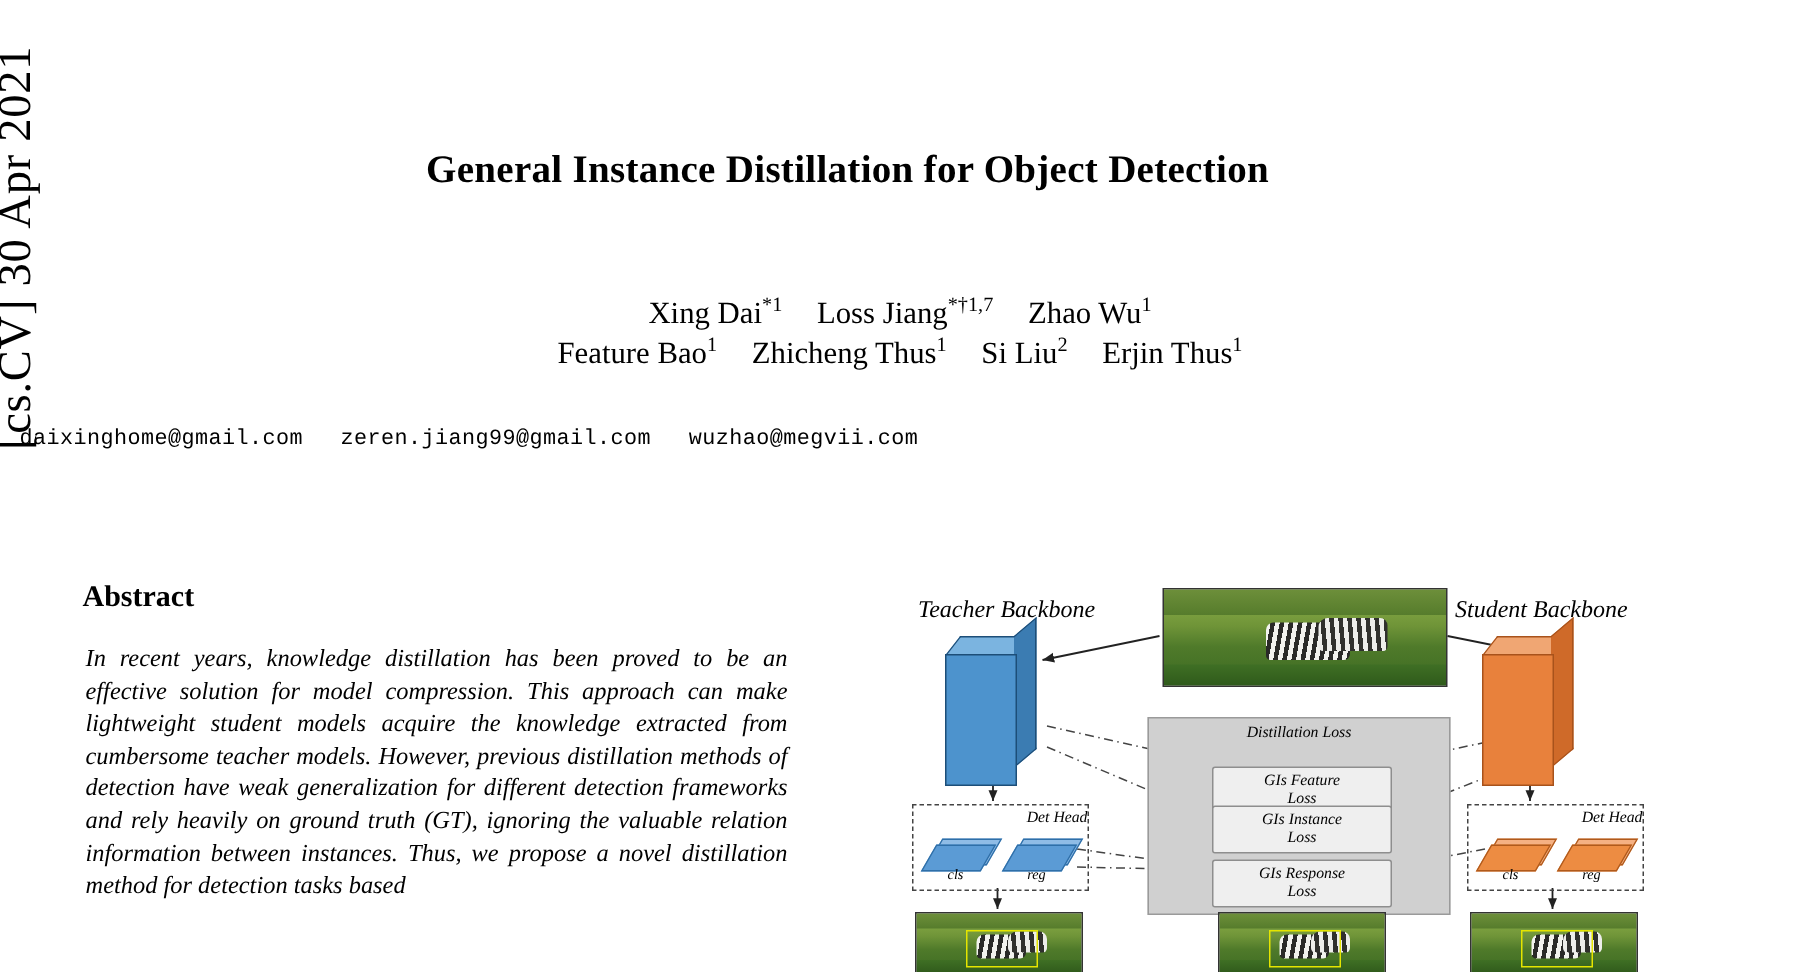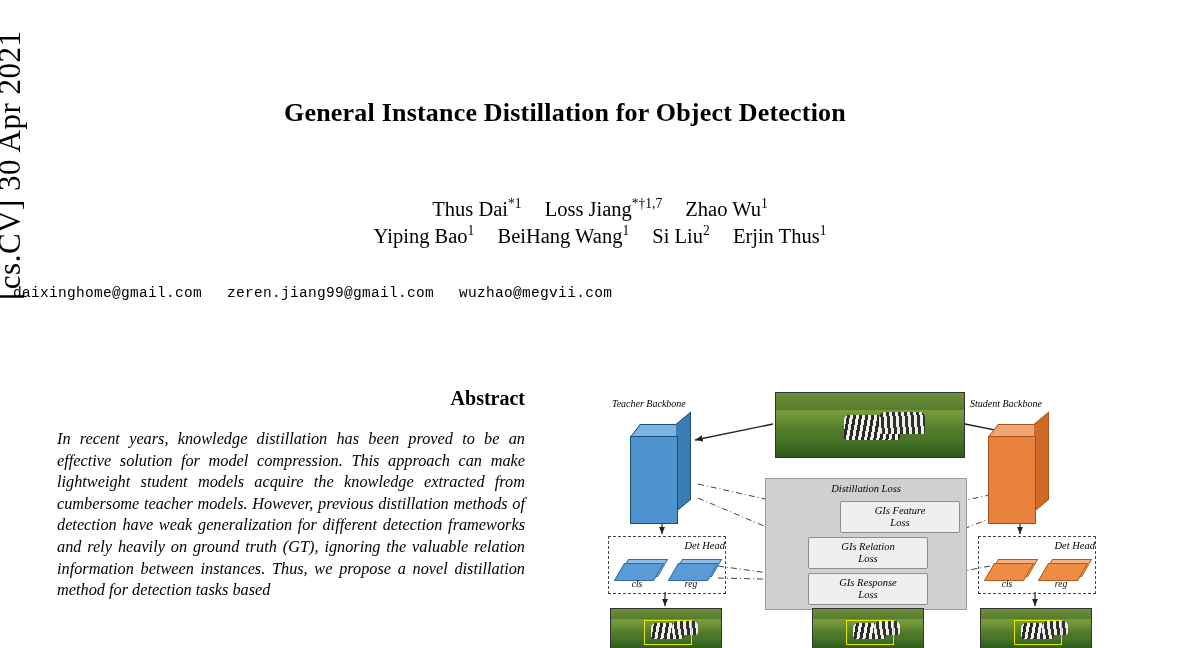--- a/index.html
+++ b/index.html
@@ -83,21 +83,21 @@
   .emails .sp {
     display: inline-block;
     width: 16px;
   }
 
   .abstract-head {
     position: absolute;
     top: 387px;
     left: 55px;
     width: 470px;
-    text-align: right;
+    text-align: left;
     font-weight: bold;
     font-size: 20px;
   }
   .abstract-body {
     position: absolute;
     top: 428px;
     left: 57px;
     width: 468px;
     font-style: italic;
     font-size: 16.3px;
@@ -109,21 +109,21 @@
   .figure {
     position: absolute;
     left: 590px;
     top: 388px;
     width: 560px;
     height: 260px;
   }
   .fig-label {
     position: absolute;
     font-style: italic;
-    font-size: 10px;
+    font-size: 16px;
     white-space: nowrap;
   }
   .teacher-label { left: 22px; top: 10px; }
   .student-label { left: 380px; top: 10px; }
 
   
   .photo {
     position: absolute;
     border: 1px solid #333;
     background:
@@ -216,21 +216,21 @@
     border: 1px solid #8e8e8e;
     border-radius: 2px;
     font-style: italic;
     font-size: 10.5px;
     line-height: 12px;
     display: flex;
     align-items: center;
     justify-content: center;
     text-align: center;
   }
-  .loss-box.b1 { top: 22px; margin-left: 32px; }
+  .loss-box.b1 { top: 32px; }
   .loss-box.b2 { top: 58px; }
   .loss-box.b3 { top: 94px; }
 
   
   .dethead {
     position: absolute;
     width: 116px; height: 56px;
     border: 1px dashed #444;
   }
   .dethead.left { left: 18px; top: 148px; }
@@ -283,27 +283,27 @@
 <body>
 
 <div class="page">
 
   <div class="arxiv-stamp">[cs.CV]  30 Apr 2021</div>
 
   <div class="title">General Instance Distillation for Object Detection</div>
 
   <div class="authors">
     <div class="line">
-      <span>Thus Dai</span><sup>*1</sup><span class="sp"></span>
+      <span>Xing Dai</span><sup>*1</sup><span class="sp"></span>
       <span>Loss Jiang</span><sup>*†1,7</sup><span class="sp"></span>
       <span>Zhao Wu</span><sup>1</sup>
     </div>
     <div class="line">
-      <span>Yiping Bao</span><sup>1</sup><span class="sp"></span>
-      <span>BeiHang Wang</span><sup>1</sup><span class="sp"></span>
+      <span>Feature Bao</span><sup>1</sup><span class="sp"></span>
+      <span>Zhicheng Thus</span><sup>1</sup><span class="sp"></span>
       <span>Si Liu</span><sup>2</sup><span class="sp"></span>
       <span>Erjin Thus</span><sup>1</sup>
     </div>
   </div>
 
   <div class="emails">
     <div>
       <span>daixinghome@gmail.com</span><span class="sp"></span>
       <span>zeren.jiang99@gmail.com</span><span class="sp"></span>
       <span>wuzhao@megvii.com</span>
@@ -363,21 +363,21 @@
         <div class="side"></div>
         <div class="front"></div>
     </div>
 
     <div class="loss-panel">
       <div class="loss-title">Distillation Loss</div>
       <div class="loss-box b1">
         <span><span>GIs Feature</span><br><span>Loss</span></span>
       </div>
       <div class="loss-box b2">
-        <span><span>GIs Relation</span><br><span>Loss</span></span>
+        <span><span>GIs Instance</span><br><span>Loss</span></span>
       </div>
       <div class="loss-box b3">
         <span><span>GIs Response</span><br><span>Loss</span></span>
       </div>
     </div>
 
     <div class="dethead left">
       <div class="dh-label">Det Head</div>
       <div class="slab blue back" style="left:14px; top:22px;"></div>
       <div class="slab blue" style="left:10px; top:26px;"></div>

